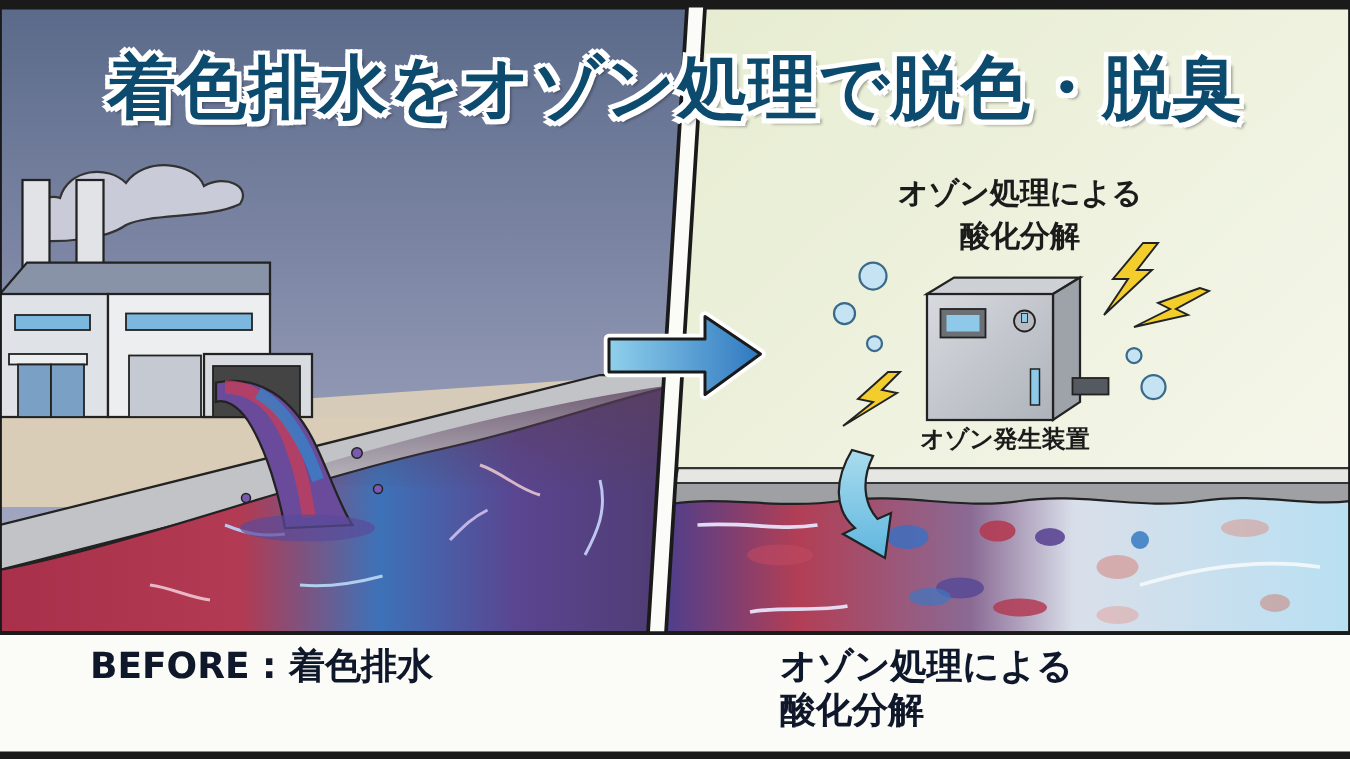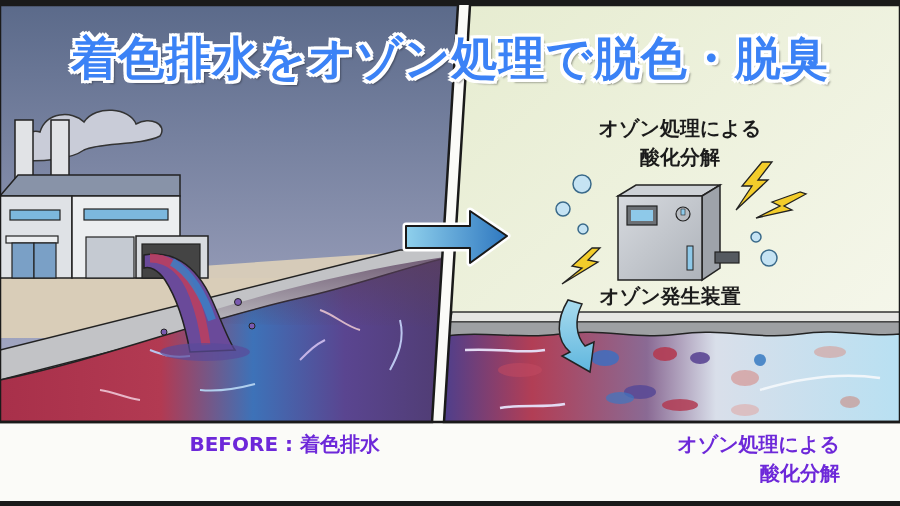--- a/index.html
+++ b/index.html
@@ -3,27 +3,27 @@
 <meta charset="utf-8">
 <style>
   html, body { margin:0; padding:0; }
   body { width:900px; height:506px; overflow:hidden; background:#fbfbf8; font-family:"DejaVu Sans", sans-serif; position:relative; }
   .stage { position:absolute; left:0; top:0; width:900px; height:506px; }
   .topbar { position:absolute; left:0; top:0; width:900px; height:5px; background:#1a1a1a; }
   .botbar { position:absolute; left:0; bottom:0; width:900px; height:5px; background:#1a1a1a; }
   svg { position:absolute; left:0; top:0; }
   .title {
     position:absolute; left:0; top:28px; width:900px; text-align:center;
-    font-weight:bold; font-size:46px; color:#3b82f6; letter-spacing:1px;
+    font-weight:bold; font-size:46px; color:#0c4a6e; letter-spacing:1px;
     text-shadow: -3px -3px 0 #fff, 3px -3px 0 #fff, -3px 3px 0 #fff, 3px 3px 0 #fff,
                  0 -3px 0 #fff, 0 3px 0 #fff, -3px 0 0 #fff, 3px 0 0 #fff, 4px 4px 2px rgba(0,0,0,0.35);
   }
   .right-heading { position:absolute; left:560px; top:114px; width:240px; text-align:center; font-weight:bold; font-size:20px; line-height:29px; color:#1b1b1b; }
-  .device-label { position:absolute; left:590px; top:283px; width:160px; text-align:center; font-weight:bold; font-size:20px; color:#1b1b1b; }
-  .caption { position:absolute; font-weight:bold; font-size:20px; line-height:29px; color:#6d28d9; text-align:right; }
+  .device-label { position:absolute; left:590px; top:283px; width:160px; text-align:center; font-weight:bold; font-size:16px; color:#1b1b1b; }
+  .caption { position:absolute; font-weight:bold; font-size:24px; line-height:29px; color:#0f172a; text-align:left; }
   .cap-left { left:60px; top:430px; width:320px; }
   .cap-right { left:520px; top:430px; width:320px; }
 </style>
 </head>
 <body>
 
 <div class="stage">
 <svg width="900" height="506" viewBox="0 0 900 506">
   <defs>
     <linearGradient id="skyL" x1="0" y1="0" x2="0" y2="1">

